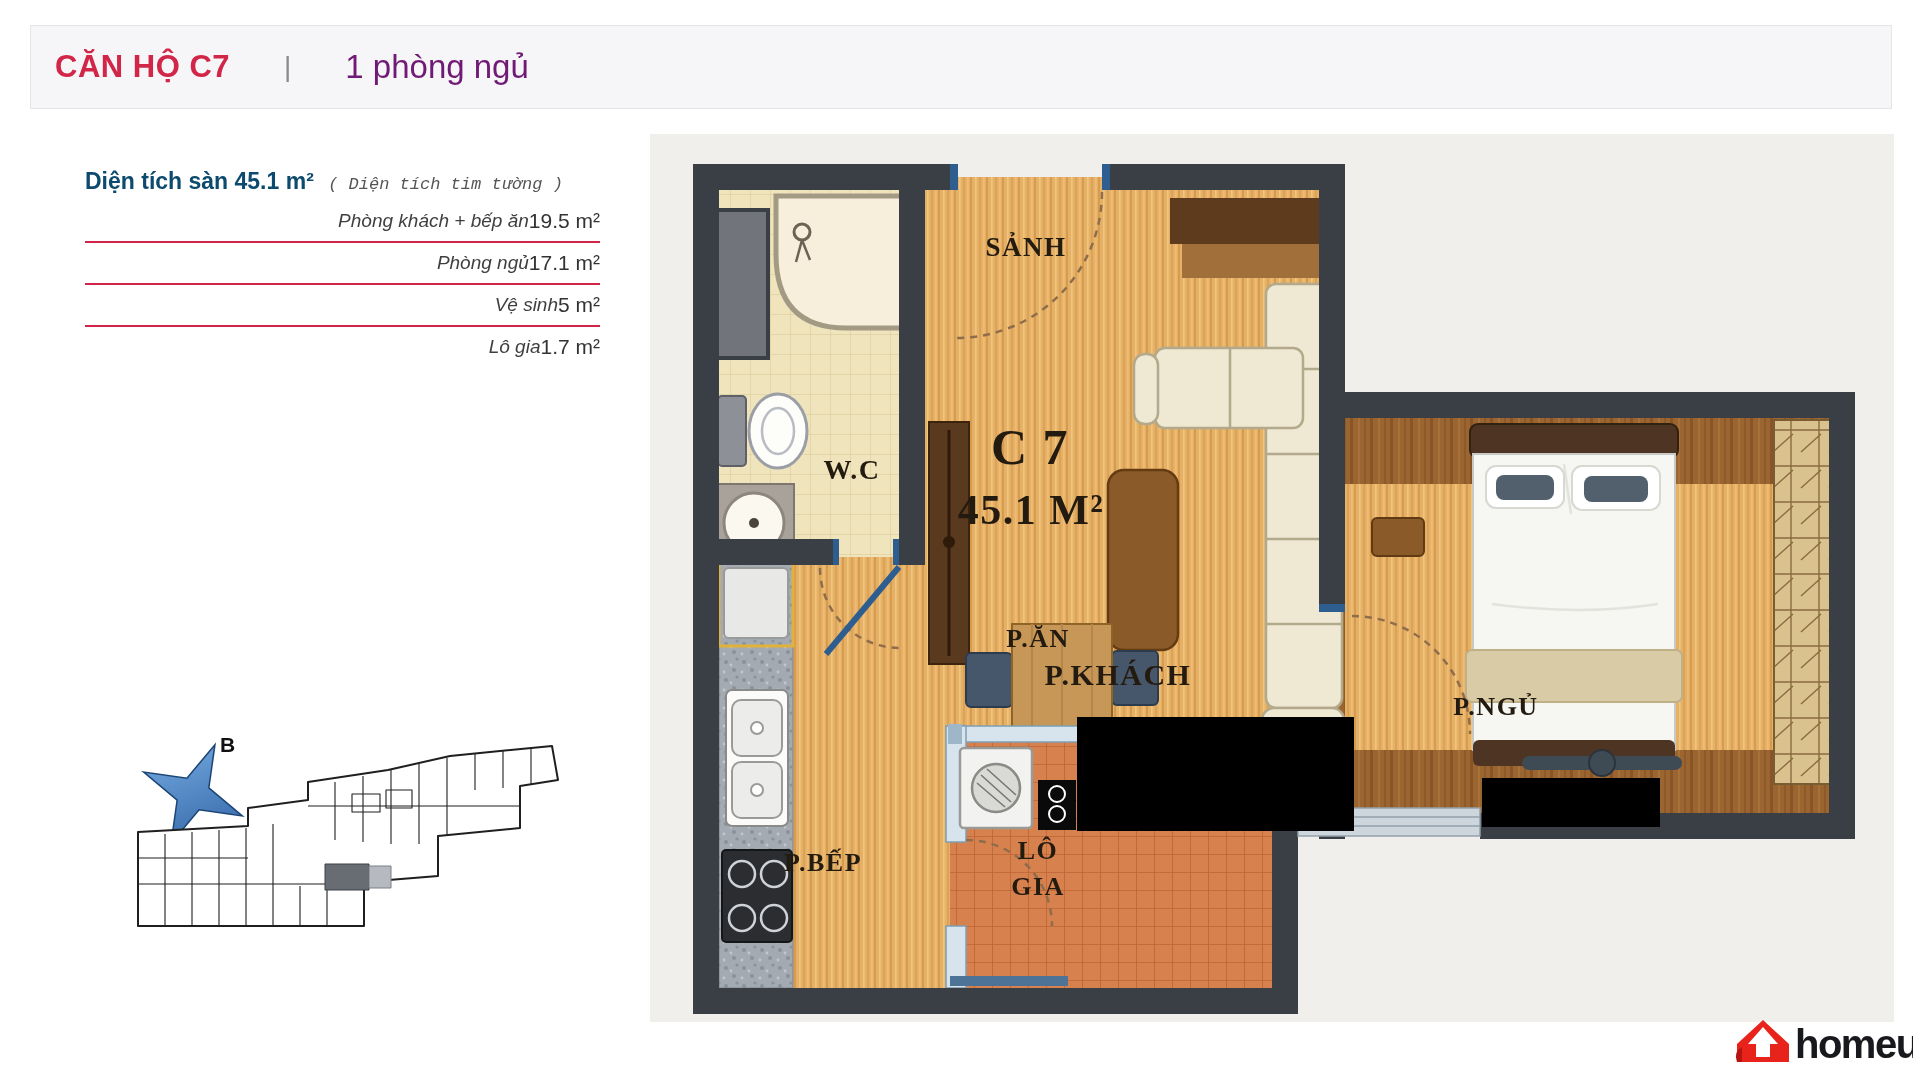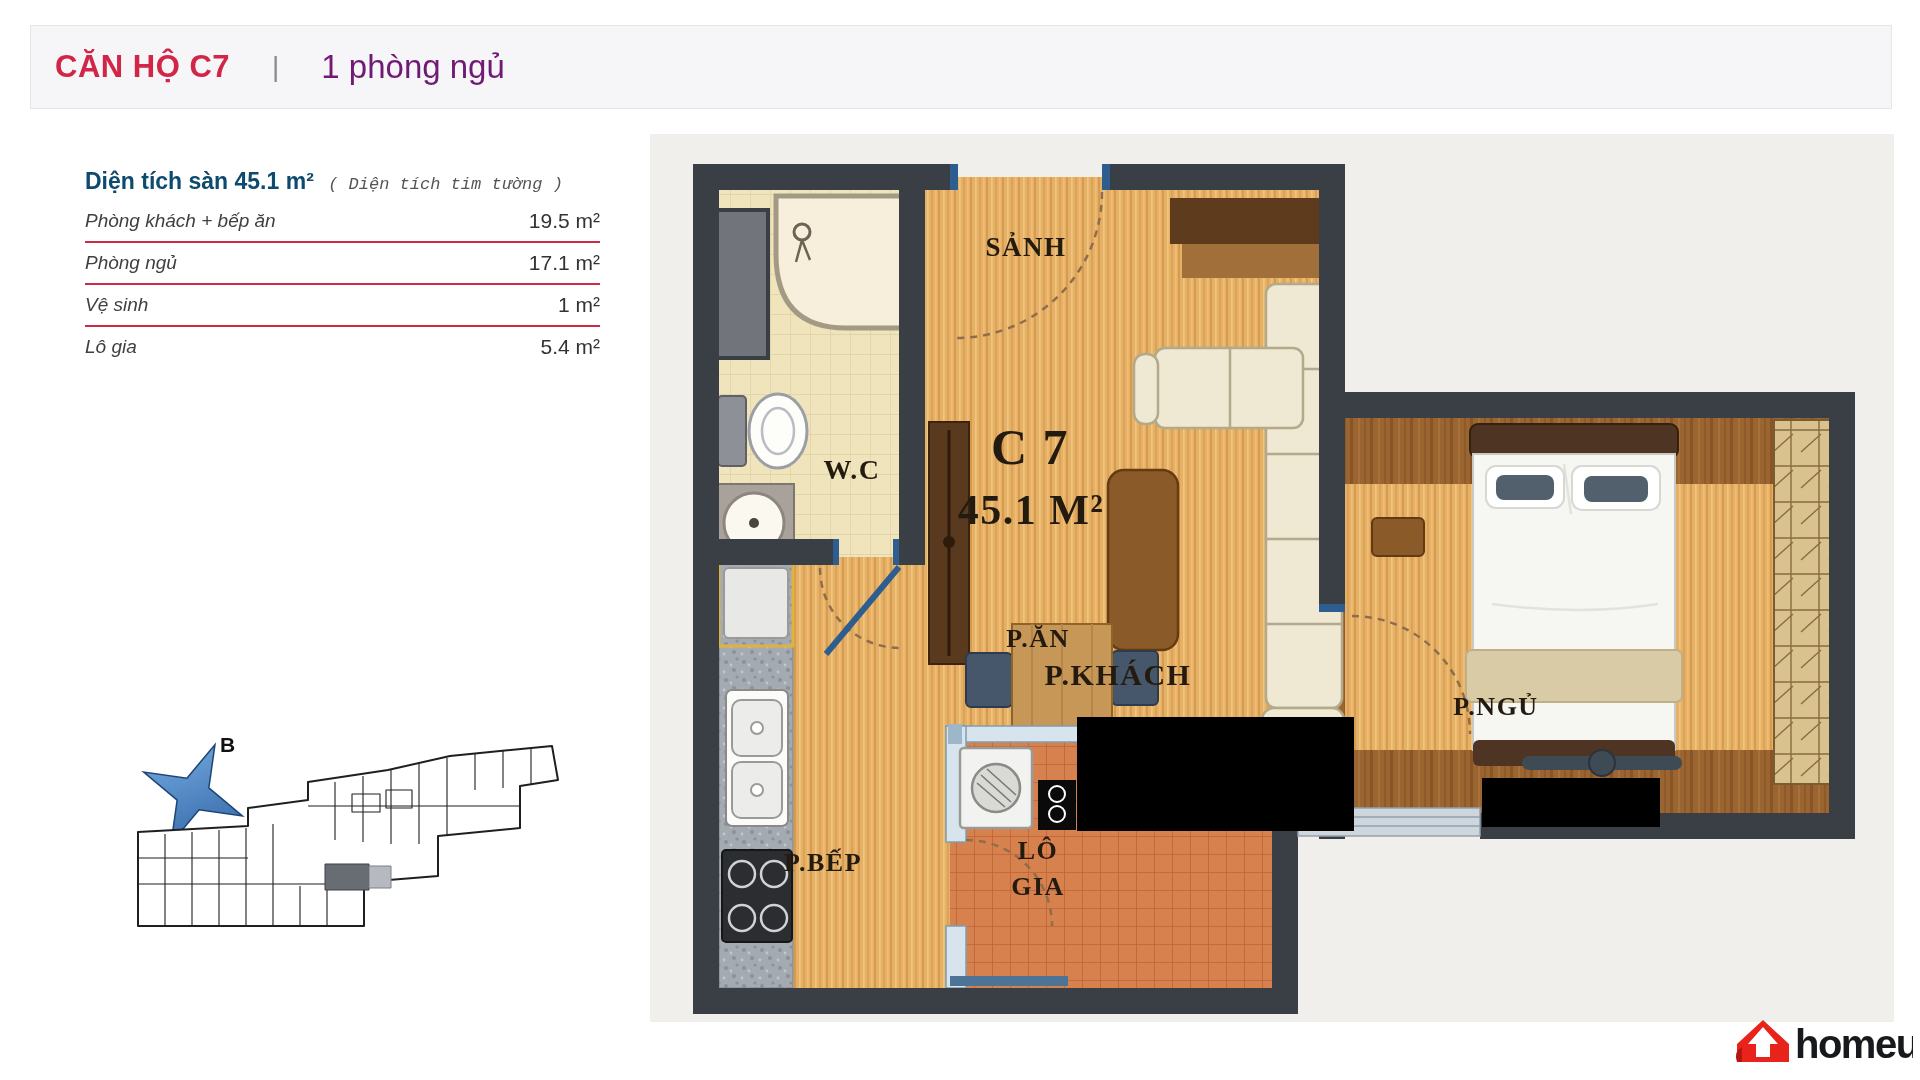--- a/index.html
+++ b/index.html
@@ -1,29 +1,29 @@
 <!DOCTYPE html>
 <html><head>
 <meta charset="utf-8">
 <style>
   html,body{margin:0;padding:0;background:#ffffff;}
   .page{position:relative;width:1920px;height:1080px;background:#ffffff;overflow:hidden;
         font-family:"Liberation Sans",sans-serif;}
   
   .topbar{position:absolute;left:30px;top:25px;width:1862px;height:84px;background:#f6f6f8;
-          border:1px solid #e5e5e8;display:flex;align-items:center;box-sizing:border-box;padding-left:24px;}
+          border:1px solid #e5e5e8;display:flex;align-items:center;box-sizing:border-box;padding-left:24px;gap:12px;}
   .topbar .title{color:#d22648;font-size:31px;font-weight:700;letter-spacing:.5px;}
   .topbar .divider{color:#8a8a8a;font-size:28px;font-weight:300;margin:0 42px;}
   .topbar .subtitle{color:#701a75;font-size:33px;}
   
   .area-table{position:absolute;left:85px;top:168px;width:515px;}
   .area-heading{font-size:23px;margin-bottom:6px;white-space:nowrap;}
   .area-heading .main{color:#0c4a6e;font-weight:600;}
   .area-heading .note{color:#555;font-style:italic;font-size:17px;margin-left:8px;font-weight:400;font-family:Liberation Mono, monospace;}
-  .area-row{height:40px;display:flex;align-items:center;justify-content:space-between;}
+  .area-row{height:40px;display:flex;align-items:center;justify-content:flex-end;}
   .area-row:not(:last-child){border-bottom:2px solid #d22648;}
   .area-row .lbl{font-style:italic;font-size:19px;color:#3f3f3f;}
   .area-row .val{font-size:21px;color:#333;}
   
   .plan-wrap{position:absolute;left:650px;top:134px;width:1244px;height:888px;}
   .siteplan-wrap{position:absolute;left:100px;top:728px;width:470px;height:210px;}
   .logo-wrap{position:absolute;left:1733px;top:1014px;width:180px;height:52px;}
   svg text.room{font-family:"Liberation Serif",serif;font-weight:bold;fill:#241b10;letter-spacing:1.5px;}
 </style>
 </head>
@@ -45,25 +45,25 @@
     <div class="area-row">
       <span class="lbl">Phòng khách + bếp ăn</span>
       <span class="val">19.5 m²</span>
     </div>
     <div class="area-row">
       <span class="lbl">Phòng ngủ</span>
       <span class="val">17.1 m²</span>
     </div>
     <div class="area-row">
       <span class="lbl">Vệ sinh</span>
-      <span class="val">1 m²</span>
+      <span class="val">5 m²</span>
     </div>
     <div class="area-row">
       <span class="lbl">Lô gia</span>
-      <span class="val">5.4 m²</span>
+      <span class="val">1.7 m²</span>
     </div>
   </div>
 
   <div class="siteplan-wrap">
     <svg width="470" height="210" viewBox="0 0 470 210">
       <defs>
         <linearGradient id="starGrad" x1="0" y1="0" x2="1" y2="1">
           <stop offset="0" stop-color="#7db3e8"></stop>
             <stop offset="1" stop-color="#2a5d9f"></stop>
         </linearGradient>

